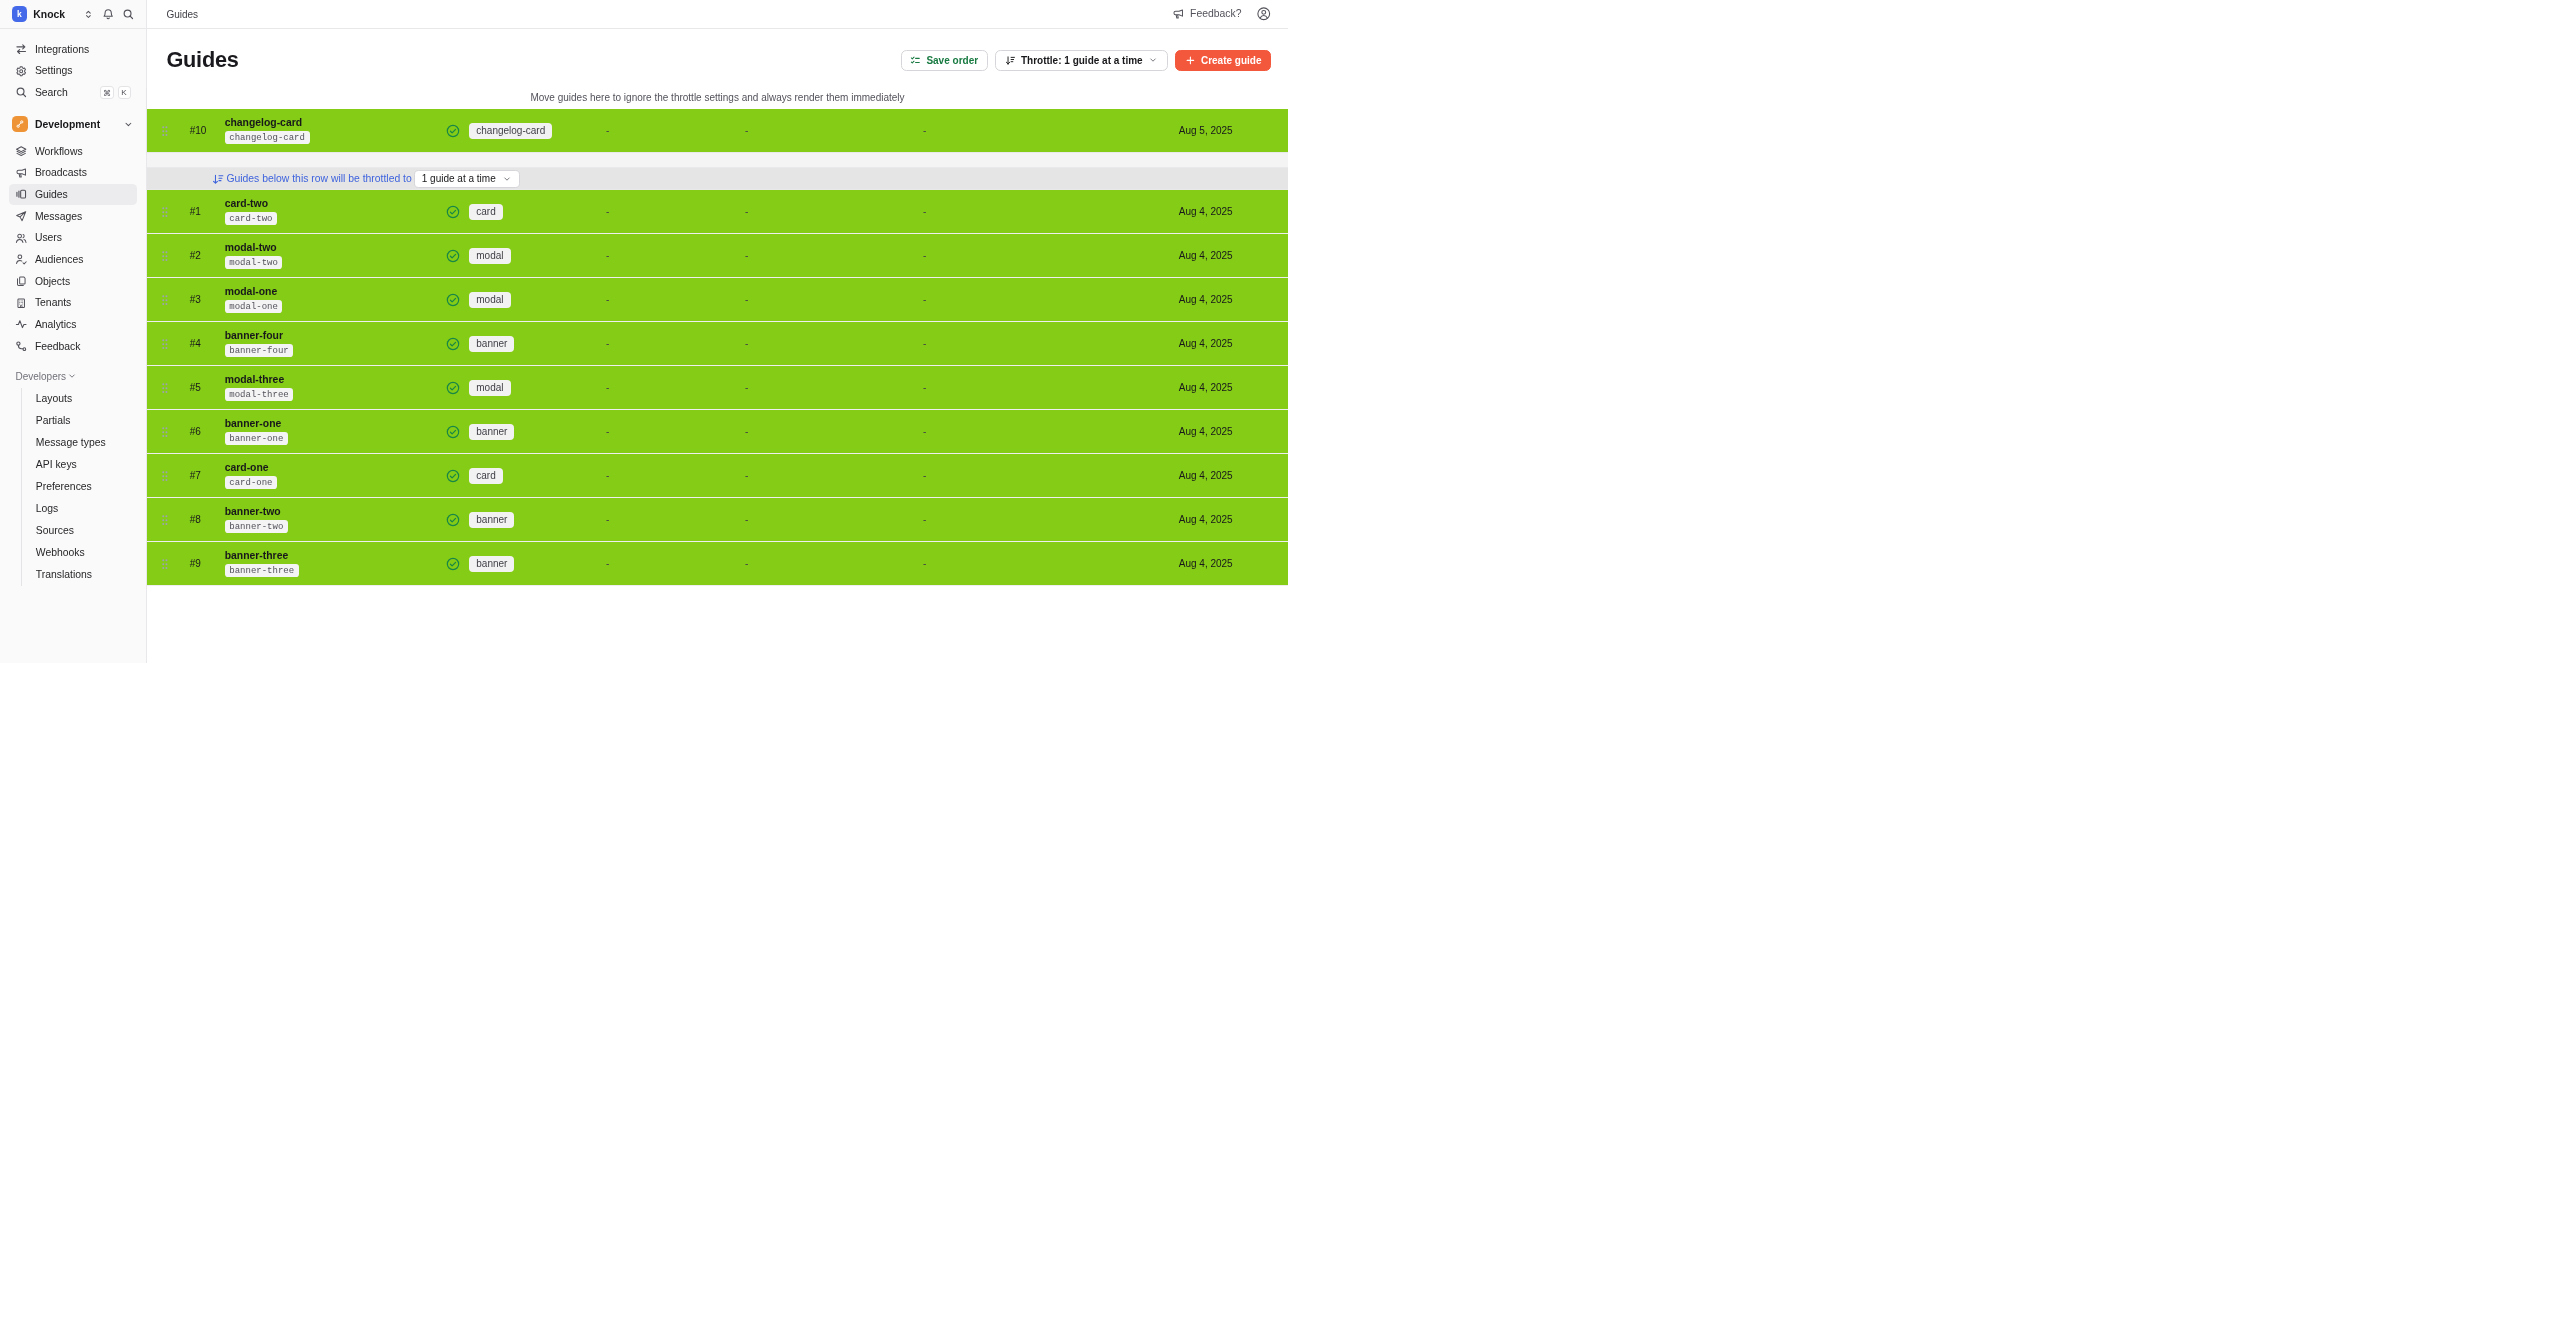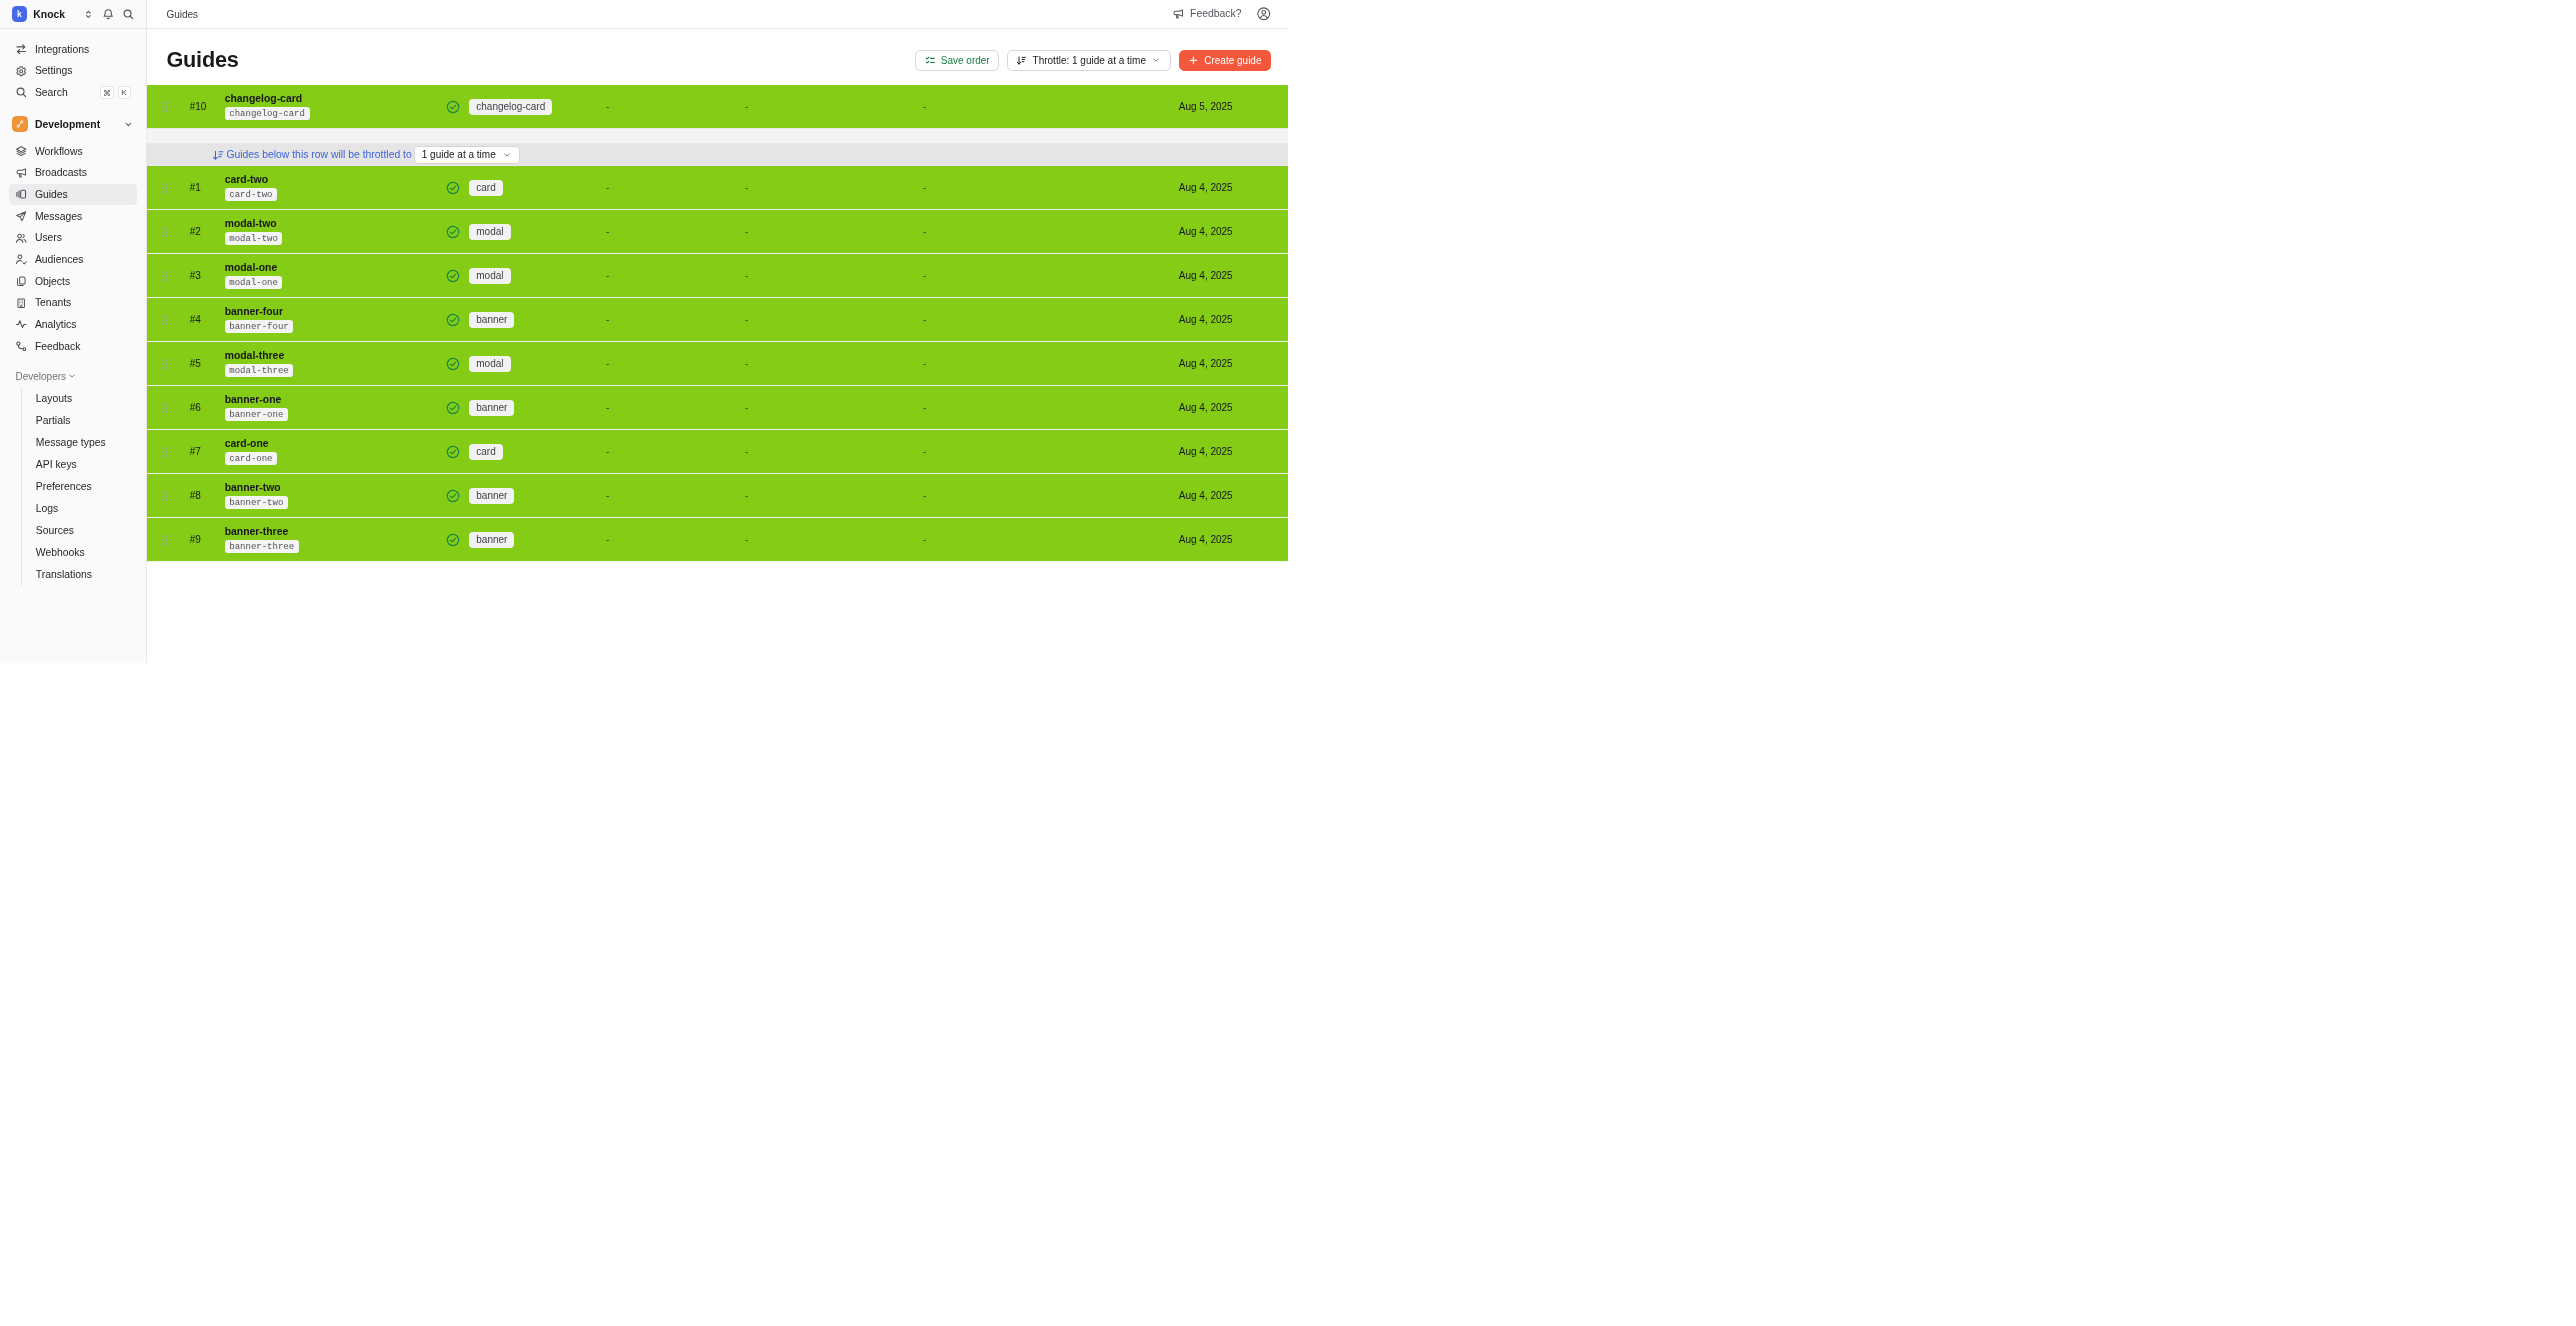--- a/index.html
+++ b/index.html
@@ -40,21 +40,21 @@
   .main { flex:1; min-width:0; display:flex; flex-direction:column; background:#fff; }
   .topbar { height:29px; border-bottom:0.8px solid #E8E8EA; display:flex; align-items:center; padding:0 17px 0 19.4px; flex:none; }
   .breadcrumb { font-size:10px; font-weight:500; color:#3F3F46; }
   .topbar-right { margin-left:auto; display:flex; align-items:center; gap:14px; }
   .feedback { display:flex; align-items:center; gap:5.4px; color:#52525B; font-size:10.4px; cursor:pointer; }
   .avatar-btn { color:#52525B; cursor:pointer; display:flex; }
 
   .page-header { display:flex; align-items:center; padding:18px 17px 12.4px 19.4px; flex:none; }
   h1.page-title { font-size:21.7px; font-weight:700; letter-spacing:-0.2px; color:#1A1A1E; }
   .header-actions { margin-left:auto; display:flex; align-items:center; gap:7.7px; }
-  .btn { height:21px; display:inline-flex; align-items:center; gap:5.4px; padding:0 8.5px; border-radius:5.4px; border:0.8px solid #D6D6DA; background:#fff; font-family:inherit; font-size:10px; font-weight:400; color:#18181B; cursor:pointer; }
+  .btn { height:21px; display:inline-flex; align-items:center; gap:5.4px; padding:0 8.5px; border-radius:5.4px; border:0.8px solid #D6D6DA; background:#fff; font-family:inherit; font-size:10px; font-weight:700; color:#18181B; cursor:pointer; }
   .btn-save { color:#187A41; }
   .btn .chev { color:#71717A; display:flex; }
   .btn-primary { background:#F4583C; border-color:#F4583C; color:#fff; }
 
   
   .grid-cols { display:grid; grid-template-columns:21.7px 42px 217px 23px 132px 139px 178px 263px 56px; padding:0 56px 0 14px; align-items:center; }
   .thead { height:29px; border-top:0.8px solid #E9E9EB; border-bottom:0.8px solid #E9E9EB; font-size:10px; color:#52525B; }
   .h-order { padding-left:7px; }
   .h-type { padding-left:4.6px; }
   .h-aud, .h-url, .h-desc { padding-left:9.3px; }
@@ -439,20 +439,21 @@
                 <use href="#i-plus"></use>
               </svg>
             </span>
           <span>Create guide</span>
         </button>
       </div>
     </div>
 
 
     <div class="section-unthrottled">
+      <div class="dropzone-hint">Move guides here to ignore the throttle settings and always render them immediately</div>
 
       <div class="grid-cols trow no-border">
         <div class="c-drag">
             <svg viewBox="0 0 10 16" width="7.7" height="12.4">
               <use href="#i-drag"></use>
             </svg>
           </div>
         <div class="c-order">#10</div>
         <div class="c-namekey">
           <span class="g-name">changelog-card</span>

